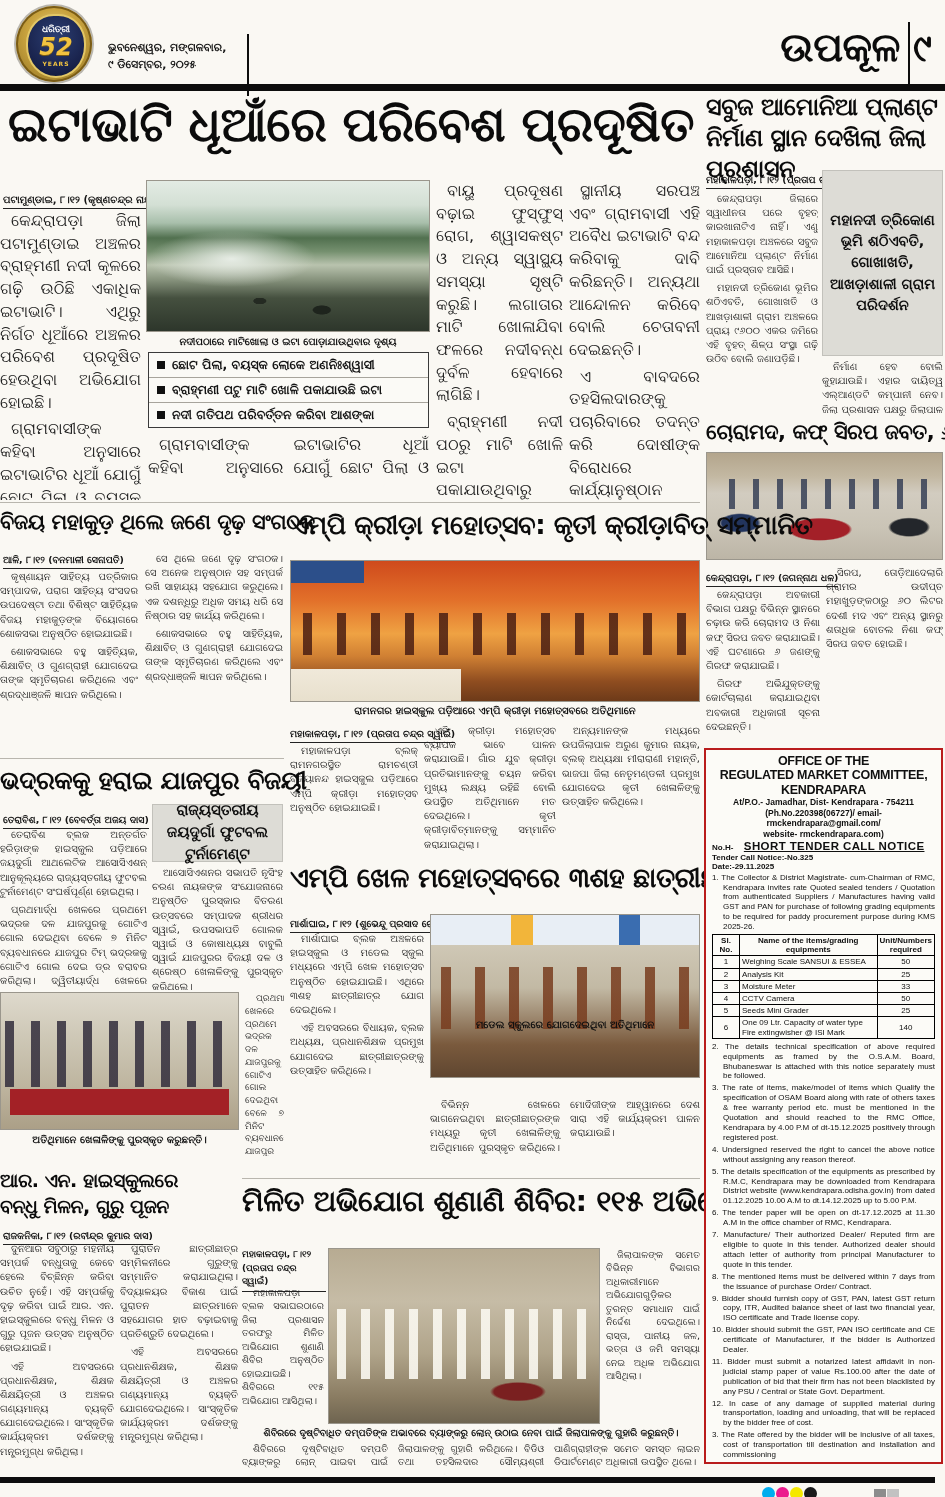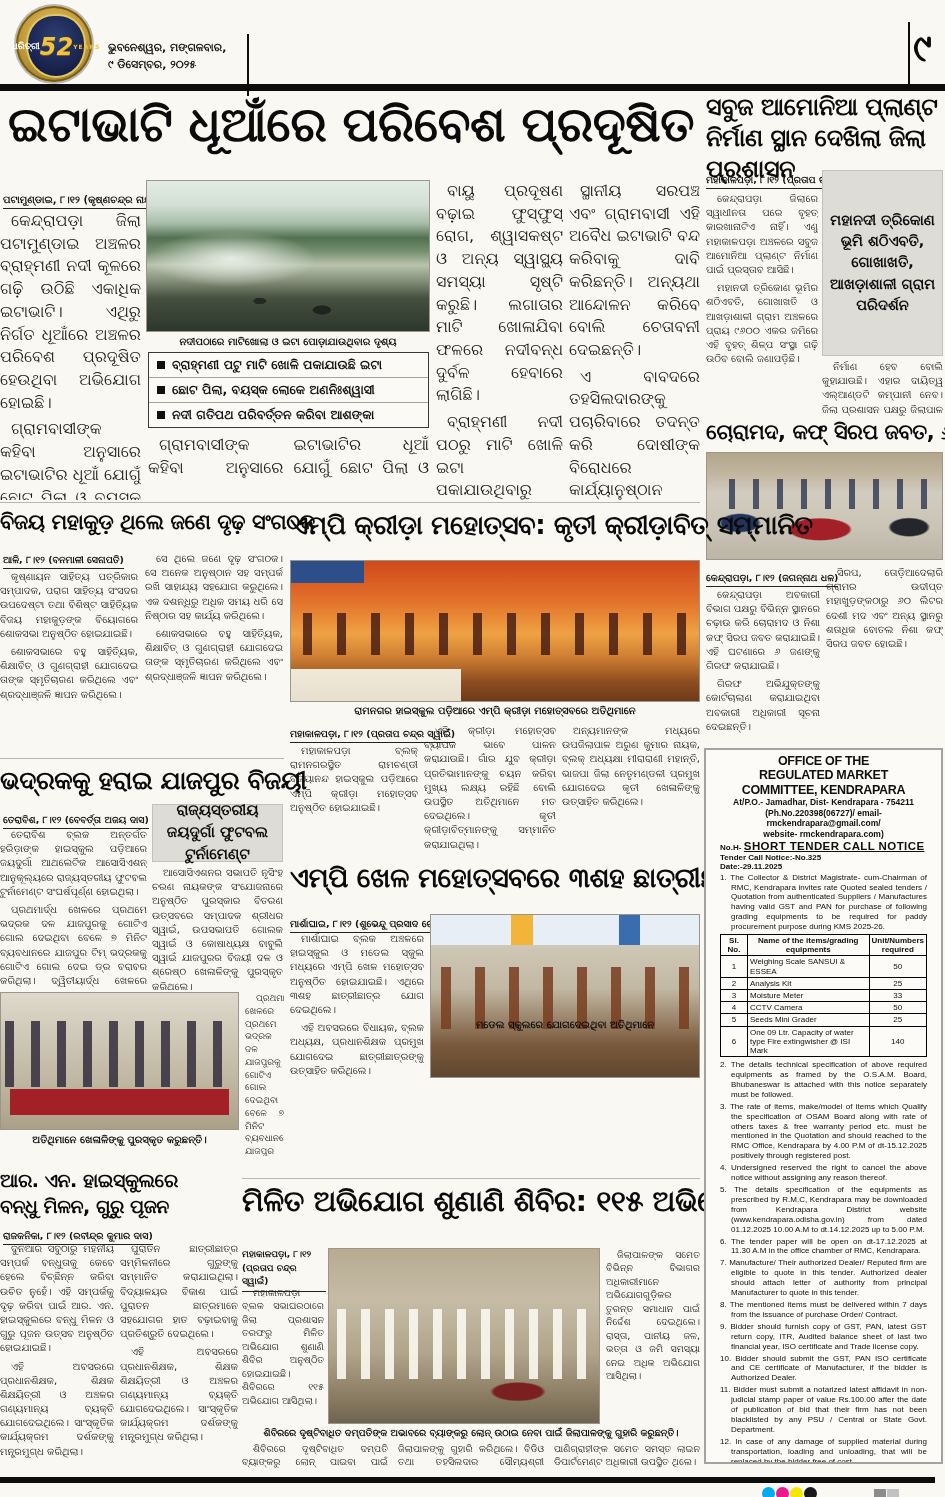--- a/index.html
+++ b/index.html
@@ -21,26 +21,26 @@
   .brow{display:flex;align-items:center;gap:7px;height:24px;padding:0 8px;font-size:12.5px;font-weight:700;}
   .brow + .brow{border-top:1px solid #a7a49c;}
   .bsq{width:8px;height:8px;background:#111;flex:0 0 auto;}
   
   #logo{width:90px;height:76px;}
   #logo .ring{position:absolute;left:6px;top:0;width:76px;height:76px;border-radius:50%;
       background:radial-gradient(circle at 50% 40%,#e9d9a8 0%,#caa43f 45%,#8a6d20 100%);
       box-shadow:0 0 0 2px #b9b6ae, inset 0 0 0 2px #7a5c16;}
   #logo .shield{position:absolute;left:16px;top:8px;width:56px;height:60px;border-radius:46% 46% 50% 50%;
       background:radial-gradient(circle at 50% 35%,#2c3f73 0%,#18214a 70%,#0e1430 100%);
-      border:2px solid #e3c766;display:flex;flex-direction:row;align-items:center;justify-content:center;}
+      border:2px solid #e3c766;display:flex;flex-direction:column;align-items:center;justify-content:center;}
   #logo .lt{font-size:9px;color:#fff;font-weight:700;line-height:1;}
   #logo .l52{font-size:24px;color:#f2c340;font-weight:800;line-height:1;margin-top:1px;text-shadow:0 1px 0 #7a5c16;font-style:italic;}
   #logo .ly{font-size:6px;color:#f2c340;font-weight:700;letter-spacing:1px;margin-top:1px;}
   
-  #tender{border:2px solid #a3a3a3;background:#fcfbf7;box-sizing:border-box;padding:4px 14px;overflow:hidden;
+  #tender{border:2px solid #b91c1c;background:#fcfbf7;box-sizing:border-box;padding:4px 6px;overflow:hidden;
           font-family:"Liberation Sans",sans-serif;color:#101010;}
   #tender .t1{font-size:12.5px;font-weight:800;text-align:center;line-height:1.15;letter-spacing:-.3px;}
   #tender .t2{font-size:8.5px;font-weight:700;text-align:center;line-height:1.25;}
   #tender .stn{font-size:11.5px;font-weight:800;text-align:center;text-decoration:underline;letter-spacing:.4px;}
   #tender .meta{display:flex;justify-content:space-between;font-size:8px;font-weight:700;margin:1px 0 2px;flex-direction:column;}
   #tender .cl{font-size:8px;line-height:1.24;text-align:justify;margin:0 0 2px;padding-left:11px;text-indent:-11px;}
   #tender table{border-collapse:collapse;width:100%;margin:2px 0 3px;}
   #tender th,#tender td{border:1px solid #000;font-size:8px;padding:1px 2px;line-height:1.15;}
   #tender th{font-weight:700;text-align:center;}
   #tender td.c{text-align:center;}
@@ -58,43 +58,44 @@
       <div class="lt">ଧରିତ୍ରୀ</div>
       <div class="l52">52</div>
       <div class="ly">YEARS</div>
     </div>
   </div>
   <div class="abs" style="left:108px;top:40px;width:134px;font-size:11px;font-weight:700;line-height:1.5;">
     <div>ଭୁବନେଶ୍ୱର, ମଙ୍ଗଳବାର,</div>
     <div>୯ ଡିସେମ୍ବର, ୨୦୨୫</div>
   </div>
   <div class="rule" style="left:247px;top:34px;width:2px;height:62px;"></div>
+  <div class="abs hl" style="left:700px;top:24px;width:200px;font-size:40px;text-align:right;">ଉପକୂଳ</div>
   <div class="rule" style="left:908px;top:22px;width:1.5px;height:64px;"></div>
   <div class="abs hl" style="left:913px;top:26px;width:30px;font-size:38px;">୯</div>
   <div class="rule" style="left:0;top:84px;width:945px;height:7px;"></div>
 
   <div class="abs hl" style="left:0;top:96px;width:702px;font-size:48px;text-align:center;white-space:nowrap;">ଇଟାଭାଟି ଧୂଆଁରେ ପରିବେଶ ପ୍ରଦୂଷିତ</div>
   <div class="abs" style="left:3px;top:188px;"><span class="byline">ପଟାମୁଣ୍ଡାଇ, ୮।୧୨ (କୃଷ୍ଣଚନ୍ଦ୍ର ନାୟକ)</span></div>
 
   <div class="photo" style="left:146px;top:180px;width:284px;height:152px;
        background:
         radial-gradient(ellipse 120px 40px at 30% 52%, rgba(235,240,234,.95), rgba(235,240,234,0) 70%),
         radial-gradient(ellipse 14px 7px at 62% 86%, #1e241d 60%, rgba(0,0,0,0) 70%),
         radial-gradient(ellipse 10px 5px at 40% 80%, #242a22 60%, rgba(0,0,0,0) 70%),
         linear-gradient(180deg,#e3ebe4 0%,#d3dfd4 16%,#a8bfab 28%,#51704f 38%,#75906f 47%,#b9c3ae 56%,#86927c 66%,#45503f 78%,#2d362b 100%);"></div>
   <div class="abs cap" style="left:146px;top:336px;width:284px;">ନଦୀପଠାରେ ମାଟିଖୋଲା ଓ ଇଟା ପୋଡ଼ାଯାଉଥିବାର ଦୃଶ୍ୟ</div>
 
   <div class="abs" id="bulletbox" style="left:148px;top:352px;width:281px;">
     <div class="brow">
         <span class="bsq"></span>
-        <span>ବ୍ରାହ୍ମଣୀ ପଟୁ ମାଟି ଖୋଳି ପକାଯାଉଛି ଇଟା</span>
+        <span>ଛୋଟ ପିଲା, ବୟସ୍କ ଲୋକେ ଅଣନିଃଶ୍ୱାସୀ</span>
       </div>
     <div class="brow">
         <span class="bsq"></span>
-        <span>ଛୋଟ ପିଲା, ବୟସ୍କ ଲୋକେ ଅଣନିଃଶ୍ୱାସୀ</span>
+        <span>ବ୍ରାହ୍ମଣୀ ପଟୁ ମାଟି ଖୋଳି ପକାଯାଉଛି ଇଟା</span>
       </div>
     <div class="brow">
         <span class="bsq"></span>
         <span>ନଦୀ ଗତିପଥ ପରିବର୍ତ୍ତନ କରିବା ଆଶଙ୍କା</span>
       </div>
   </div>
 
   <div class="col" style="left:0;top:210px;width:141px;height:290px;">
     <p>କେନ୍ଦ୍ରାପଡ଼ା ଜିଲା ପଟାମୁଣ୍ଡାଇ ଅଞ୍ଚଳର ବ୍ରାହ୍ମଣୀ ନଦୀ କୂଳରେ ଗଢ଼ି ଉଠିଛି ଏକାଧିକ ଇଟାଭାଟି। ଏଥିରୁ ନିର୍ଗତ ଧୂଆଁରେ ଅଞ୍ଚଳର ପରିବେଶ ପ୍ରଦୂଷିତ ହେଉଥିବା ଅଭିଯୋଗ ହୋଇଛି।</p>
     <p>ଗ୍ରାମବାସୀଙ୍କ କହିବା ଅନୁସାରେ ଇଟାଭାଟିର ଧୂଆଁ ଯୋଗୁଁ ଛୋଟ ପିଲା ଓ ବୟସ୍କ ଲୋକେ ଶ୍ୱାସକଷ୍ଟ ସମସ୍ୟାରେ ପୀଡ଼ିତ ହେଉଛନ୍ତି। ଫସଲ ଓ ଗଛଲତା ମଧ୍ୟ କ୍ଷତିଗ୍ରସ୍ତ ହେଉଛି।</p>
@@ -197,20 +198,23 @@
   <div class="abs" style="left:290px;top:912px;"><span class="byline" style="font-size:9.5px;">ମାର୍ଶାଘାଇ, ୮।୧୨ (ଶୁଭେନ୍ଦୁ ପ୍ରସାଦ ରୋଉଳ)</span></div>
   <div class="photo" style="left:430px;top:914px;width:270px;height:164px;
        background:
         linear-gradient(90deg,#e8eef5 0 30%, #f2b53a 30% 38%, #e8eef5 38% 70%, #3a6db0 70% 78%, #e8eef5 78% 100%) 0 0/100% 30px no-repeat,
         repeating-linear-gradient(90deg, rgba(120,60,30,.85) 0 10px, rgba(0,0,0,0) 10px 34px) 10px 52px/250px 62px no-repeat,
         linear-gradient(180deg,#d8d2c2 0%,#c2b9a4 45%,#7a5a3d 80%,#5f4630 100%);"></div>
   <div class="abs cap" style="left:430px;top:1019px;width:270px;">ମଡେଲ ସ୍କୁଲରେ ଯୋଗଦେଇଥିବା ଅତିଥିମାନେ</div>
   <div class="col" style="left:290px;top:932px;width:134px;height:244px;font-size:10px;">
     <p>ମାର୍ଶାଘାଇ ବ୍ଲକ ଅଞ୍ଚଳରେ ହାଇସ୍କୁଲ ଓ ମଡେଲ ସ୍କୁଲ ମଧ୍ୟରେ ଏମ୍ପି ଖେଳ ମହୋତ୍ସବ ଅନୁଷ୍ଠିତ ହୋଇଯାଇଛି। ଏଥିରେ ୩ଶହ ଛାତ୍ରୀଛାତ୍ର ଯୋଗ ଦେଇଥିଲେ।</p>
     <p>ଏହି ଅବସରରେ ବିଧାୟକ, ବ୍ଲକ ଅଧ୍ୟକ୍ଷ, ପ୍ରଧାନଶିକ୍ଷକ ପ୍ରମୁଖ ଯୋଗଦେଇ ଛାତ୍ରୀଛାତ୍ରଙ୍କୁ ଉତ୍ସାହିତ କରିଥିଲେ।</p>
+  </div>
+  <div class="col" style="left:430px;top:1098px;width:270px;height:78px;column-count:2;column-gap:10px;font-size:10px;">
+    <p>ବିଭିନ୍ନ ଖେଳରେ ଭାଗନେଇଥିବା ଛାତ୍ରୀଛାତ୍ରଙ୍କ ମଧ୍ୟରୁ କୃତୀ ଖେଳାଳିଙ୍କୁ ଅତିଥିମାନେ ପୁରସ୍କୃତ କରିଥିଲେ। ମୋଦିଜୀଙ୍କ ଆହ୍ୱାନରେ ଦେଶ ସାରା ଏହି କାର୍ଯ୍ୟକ୍ରମ ପାଳନ କରାଯାଉଛି।</p>
   </div>
   <div class="hair" style="left:242px;top:1178px;width:458px;"></div>
 
   <div class="abs hl" style="left:0;top:1168px;width:238px;font-size:19px;line-height:1.35;">
     <div>ଆର. ଏନ. ହାଇସ୍କୁଲରେ</div>
     <div>ବନ୍ଧୁ ମିଳନ, ଗୁରୁ ପୂଜନ</div>
   </div>
   <div class="abs" style="left:3px;top:1224px;"><span class="byline" style="font-size:9.5px;">ରାଜକନିକା, ୮।୧୨ (ରବୀନ୍ଦ୍ର କୁମାର ଦାସ)</span></div>
   <div class="col" style="left:0;top:1242px;width:114px;height:230px;font-size:10px;">
     <p>ଦୁନିଆର ସବୁଠାରୁ ମହନୀୟ ସମ୍ପର୍କ ବନ୍ଧୁତାକୁ କେବେ ହେଲେ ବିଚ୍ଛିନ୍ନ କରିବା ଉଚିତ ନୁହେଁ। ଏହି ସମ୍ପର୍କକୁ ଦୃଢ଼ କରିବା ପାଇଁ ଆର. ଏନ. ହାଇସ୍କୁଲରେ ବନ୍ଧୁ ମିଳନ ଓ ଗୁରୁ ପୂଜନ ଉତ୍ସବ ଅନୁଷ୍ଠିତ ହୋଇଯାଇଛି।</p>

